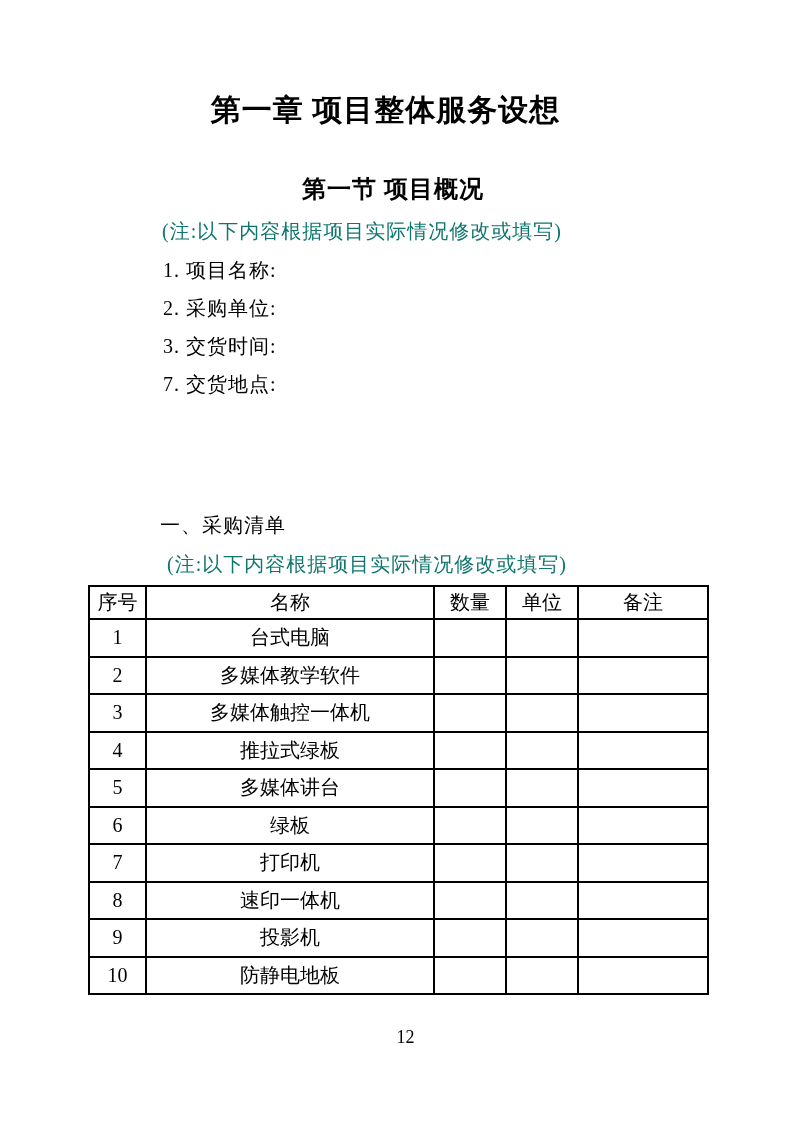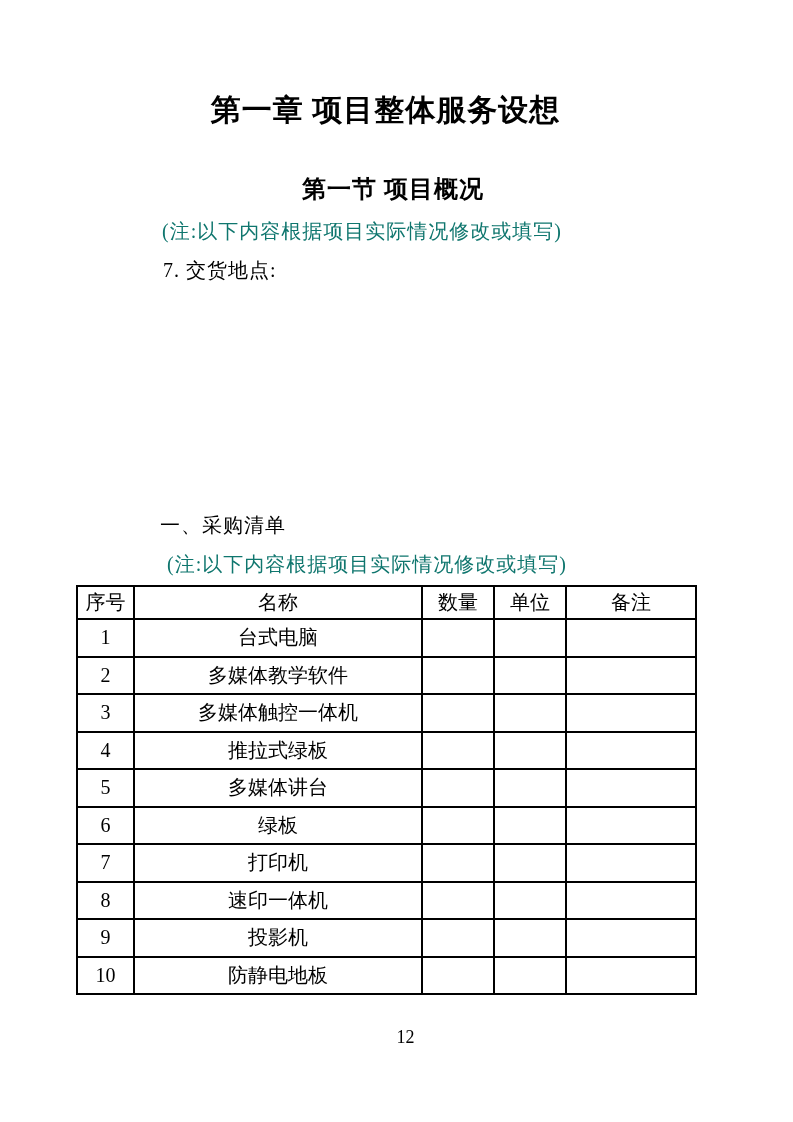--- a/index.html
+++ b/index.html
@@ -45,21 +45,21 @@
     font-size: 20px;
     letter-spacing: 1px;
   }
   .overview-fields .field { height: 38px; line-height: 38px; }
   .purchase-list-heading {
     position: absolute; top: 512px; left: 160px;
     font-size: 20px;
     letter-spacing: 1px;
   }
   table.purchase-table {
-    position: absolute; top: 585px; left: 76px;
+    position: absolute; top: 585px; left: 88px;
     width: 619px;
     border-collapse: collapse;
     table-layout: fixed;
   }
   .purchase-table th, .purchase-table td {
     border: 2px solid #000000;
     text-align: center;
     vertical-align: middle;
     font-weight: normal;
     font-size: 20px;
@@ -85,20 +85,23 @@
 
 <div class="page">
 
   <h1 class="chapter-title">第一章 项目整体服务设想</h1>
 
   <h2 class="section-title section-one-title">第一节 项目概况</h2>
 
   <div class="red-note note-one">(注:以下内容根据项目实际情况修改或填写)</div>
 
   <div class="overview-fields">
+    <div class="field">1. 项目名称:</div>
+    <div class="field">2. 采购单位:</div>
+    <div class="field">3. 交货时间:</div>
     <div class="field">7. 交货地点:</div>
   </div>
 
 
   <div class="purchase-list-heading">一、采购清单</div>
 
   <div class="red-note note-two">(注:以下内容根据项目实际情况修改或填写)</div>
 
   <table class="purchase-table">
     <colgroup>

